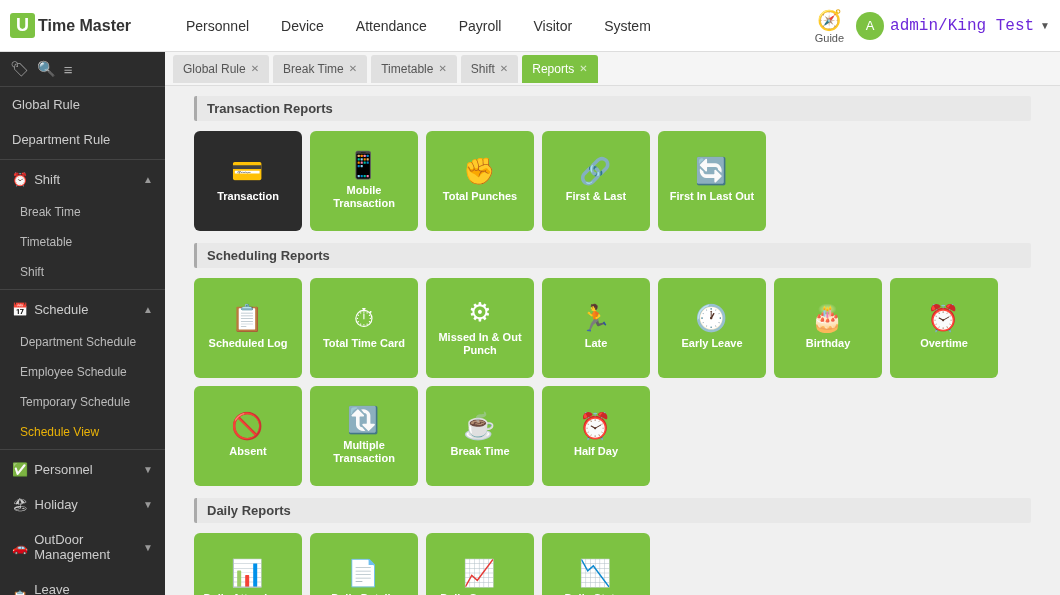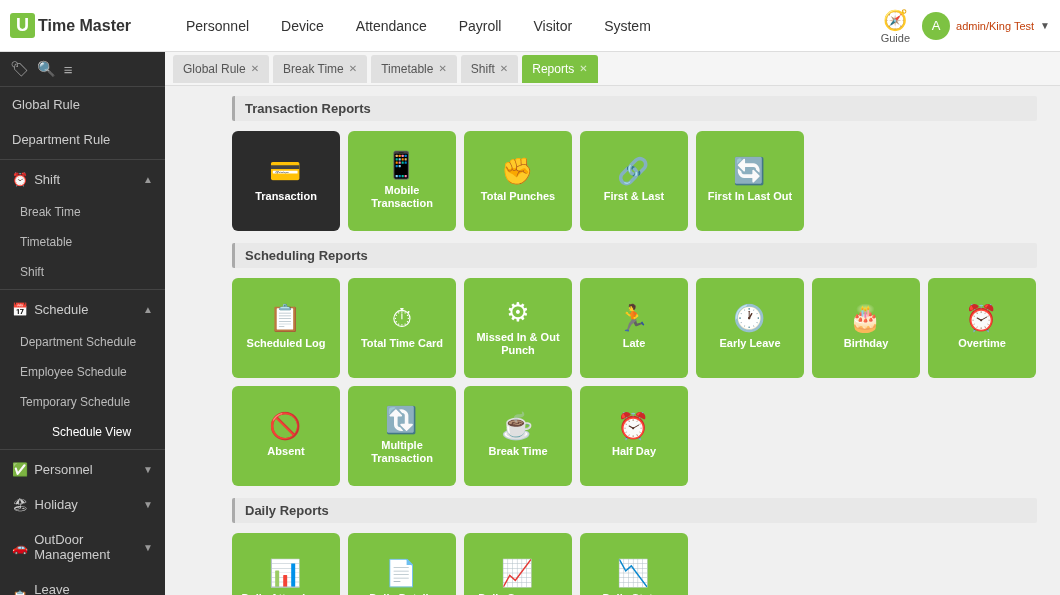--- a/index.html
+++ b/index.html
@@ -72,21 +72,21 @@
       gap: 6px;
       cursor: pointer;
     }
     .user-avatar {
       width: 28px; height: 28px;
       background: #7dc242;
       border-radius: 50%;
       display: flex; align-items: center; justify-content: center;
       color: #fff; font-size: 13px;
     }
-    .user-name { font-size: 11px; color: #c2410c; }
+    .user-name { font-size: 16px; color: #6d28d9; font-family: Liberation Mono, monospace; }
     .chevron-down { font-size: 10px; color: #555; }
 
     
     .main-layout {
       display: flex;
       flex: 1;
       overflow: hidden;
     }
 
     
@@ -111,21 +111,21 @@
       font-weight: 500;
     }
     .sidebar-chevron { font-size: 10px; color: #999; }
 
     .sidebar-item {
       padding: 8px 12px 8px 20px;
       color: #bbb;
       cursor: pointer;
       font-size: 12px;
     }
-    .sidebar-item.active { color: #ffffff; margin-left: 32px; }
+    .sidebar-item.active { color: #eab308; }
 
     .sidebar-divider { height: 1px; background: #444; margin: 2px 0; }
 
     .sidebar-top-icons {
       display: flex;
       align-items: center;
       padding: 8px 10px;
       gap: 8px;
       border-bottom: 1px solid #444;
     }
@@ -166,23 +166,22 @@
       background: #7dc242;
       color: #fff;
       align-items: center;
     }
     .tab-close { font-size: 10px; cursor: pointer; opacity: 0.7; }
 
     
     .reports-content {
       flex: 1;
       overflow-y: auto;
-      padding: 10px 23px;
+      padding: 10px 29px;
       background: #f0f0f0;
-      margin-left: 44px;
     }
     .reports-content::-webkit-scrollbar { width: 6px; }
     .reports-content::-webkit-scrollbar-thumb { background: #aaa; border-radius: 3px; }
 
     .cards-grid {
       display: flex;
       flex-wrap: wrap;
       gap: 8px;
       margin-bottom: 12px;
     }

